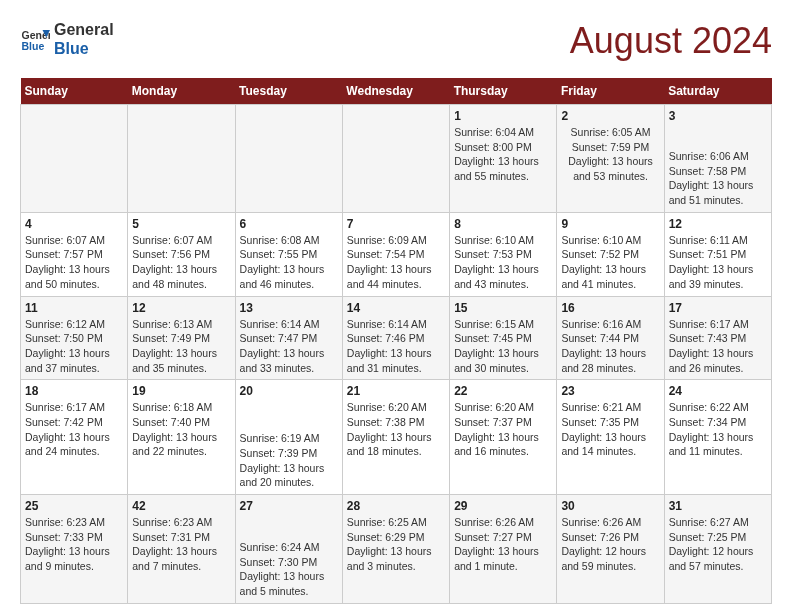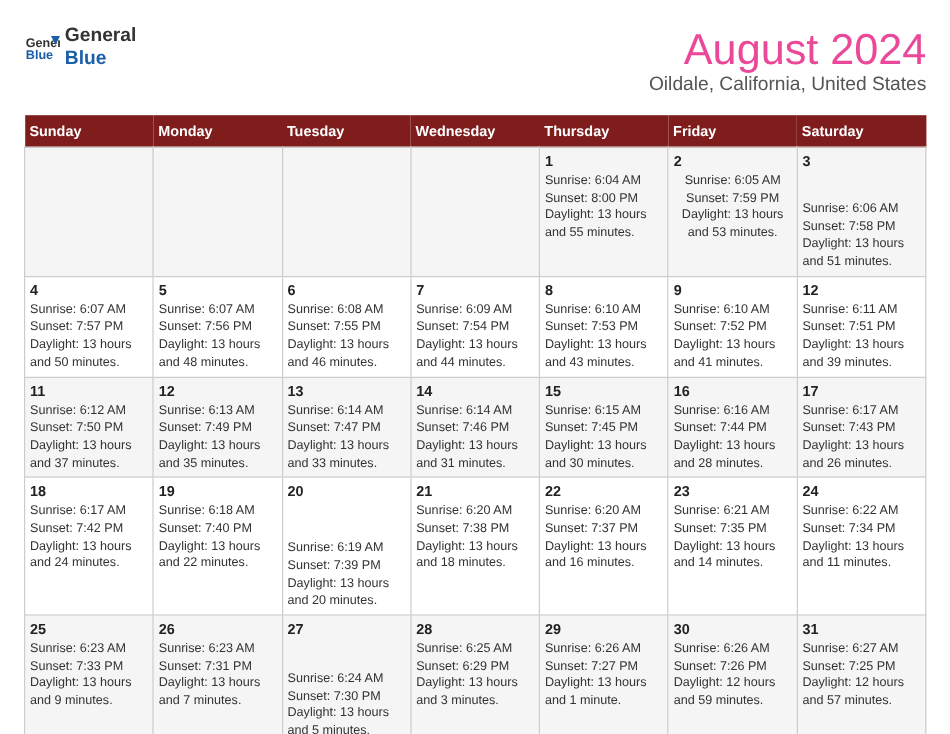--- a/index.html
+++ b/index.html
@@ -24,21 +24,21 @@
     .logo-icon {
       width: 30px;
       height: 30px;
     }
     .title-block {
       text-align: right;
     }
     .main-title {
       font-size: 36px;
       font-weight: normal;
-      color: #ec4899;
+      color: #7f1d1d;
     }
     .subtitle {
       font-size: 16px;
       color: #555;
     }
     table {
       width: 100%;
       border-collapse: collapse;
       font-size: 11px;
     }
@@ -92,21 +92,20 @@
       <text x="2" y="34" font-size="14" font-weight="bold" fill="#1a5fa8">Blue</text>
       <polygon points="30,8 40,8 35,18" fill="#1a5fa8"></polygon>
     </svg>
     <div style="display:flex;flex-direction:column;">
       <span style="font-size:16px;font-weight:bold;color:#333;line-height:1.2;">General</span>
       <span style="font-size:16px;font-weight:bold;color:#1a5fa8;line-height:1.2;">Blue</span>
     </div>
   </div>
   <div class="title-block">
     <div class="main-title">August 2024</div>
-    <div class="subtitle">Oildale, California, United States</div>
   </div>
 </div>
 
 <table>
   <thead>
     <tr>
     <th>Sunday</th>
         <th>Monday</th>
         <th>Tuesday</th>
         <th>Wednesday</th>
@@ -298,21 +297,21 @@
       </tr>
       <tr>
         <td>
           <span class="day-num">25</span>
           <div class="day-info" style="white-space: pre-line;">Sunrise: 6:23 AM
 Sunset: 7:33 PM
 Daylight: 13 hours
 and 9 minutes.</div>
         </td>
         <td>
-          <span class="day-num">26</span>
+          <span class="day-num">42</span>
           <div class="day-info" style="white-space: pre-line;">Sunrise: 6:23 AM
 Sunset: 7:31 PM
 Daylight: 13 hours
 and 7 minutes.</div>
         </td>
         <td>
           <span class="day-num">27</span>
           <div class="day-info" style="white-space: pre-line; margin-top: 27px;">Sunrise: 6:24 AM
 Sunset: 7:30 PM
 Daylight: 13 hours

